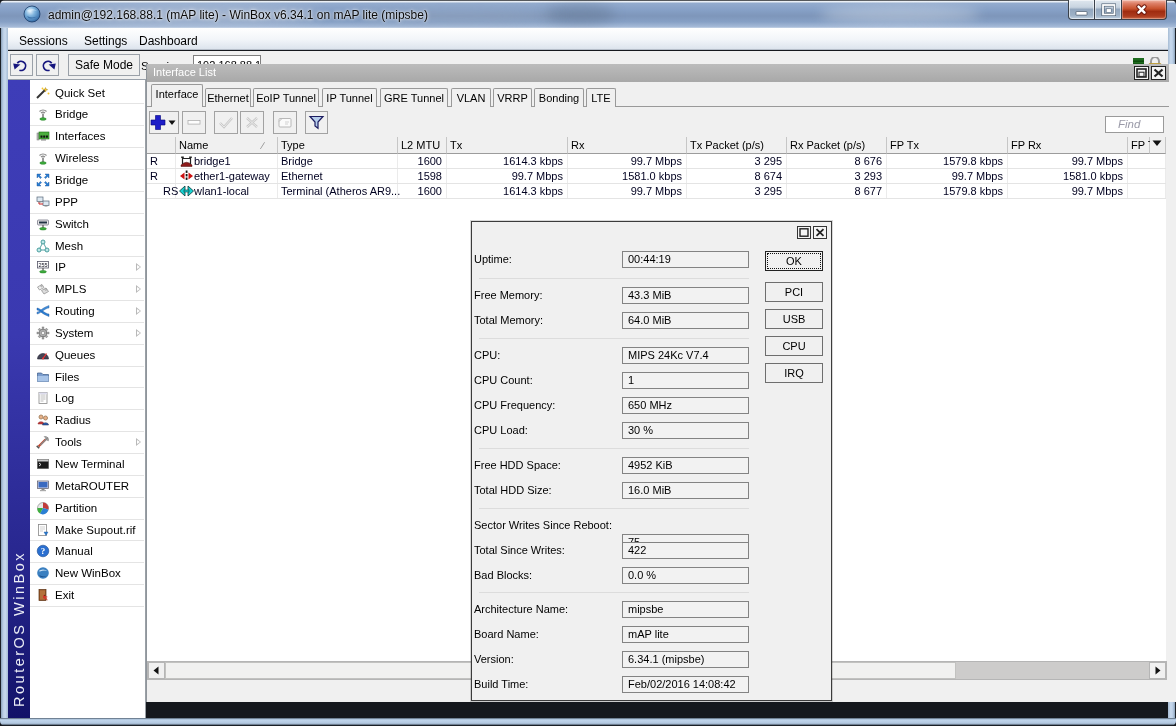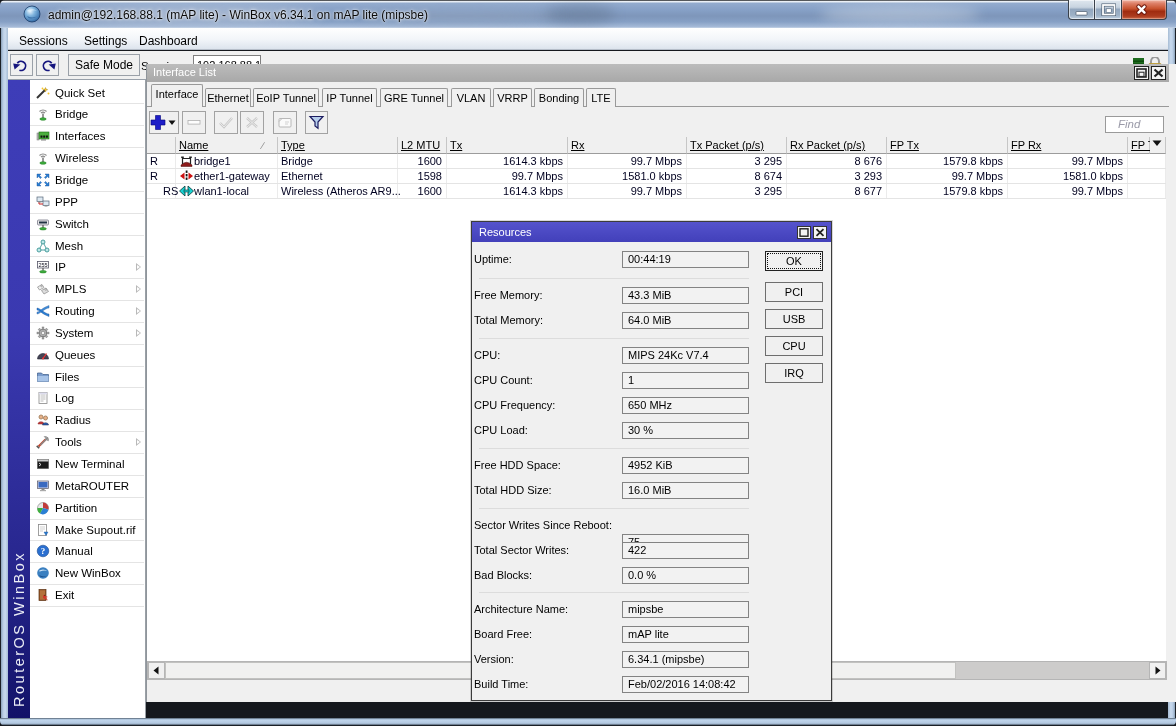--- a/index.html
+++ b/index.html
@@ -32,21 +32,21 @@
 .micon{position:absolute;left:6px;top:50%;margin-top:-7px;width:14px;height:14px;}
 .marr{position:absolute;right:4px;top:50%;margin-top:-4px;width:0;height:0;border-left:5px solid #b9b9b9;border-top:4px solid transparent;border-bottom:4px solid transparent;}
 .marr:after{content:"";position:absolute;left:-4px;top:-2px;border-left:3px solid #fff;border-top:2px solid transparent;border-bottom:2px solid transparent;}
 
 #iwin{left:146px;top:64px;width:1162px;height:638px;background:#f0f0f0;border-left:1px solid #8f959b;border-right:3px solid #1d4ed8;}
 #ititle{left:0;top:0;width:1022px;height:18px;background:linear-gradient(180deg,#bcbcbc,#a8a8a8);color:#fff;}
 #ititle .t{position:absolute;left:6px;top:2px;font-size:11px;}
 .tab{top:24px;height:19px;background:#f0f0f0;border:1px solid #999;border-bottom:none;border-radius:2px 2px 0 0;text-align:center;line-height:18px;font-size:11px;}
 #tabline{left:0;top:42px;width:1022px;height:1px;background:#999;}
 .itbtn{top:47px;height:23px;border:1px solid #a2a2a2;background:#f0f0f0;}
-.hcell{top:73px;height:17px;background:#f0f0f0;border-right:1px solid #c6c6c6;border-bottom:1px solid #9c9c9c;line-height:16px;padding-left:3px;font-size:11px;text-decoration:underline;}
+.hcell{top:73px;height:17px;background:#f0f0f0;border-right:1px solid #c6c6c6;border-bottom:1px solid #9c9c9c;line-height:16px;padding-left:3px;font-size:11px;}
 .drow{left:0;width:1019px;height:15px;background:#fff;border-bottom:1px solid #e4e4e4;}
 .dcell{position:absolute;top:0;height:14px;line-height:14px;font-size:11px;color:#000020;border-right:1px solid #ebebeb;}
 .num{text-align:right;padding-right:4px;}
 
 #hscroll{left:0;top:597px;width:1020px;height:19px;background:#cdcccb;border:1px solid #b5b5b5;}
 #status{left:0;top:616px;width:1022px;height:21px;background:#f0f0f0;border-top:1px solid #c9c9c9;}
 
 #dlg{left:471px;top:221px;width:361px;height:480px;background:#f0f0f0;border:1px solid #3c3c3c;box-shadow:0 0 0 1px rgba(0,0,0,.15);}
 #dtitle{left:0;top:0;width:359px;height:20px;background:linear-gradient(180deg,#5553cd,#4240ba);color:#fff;}
 #dtitle .t{position:absolute;left:7px;top:4px;font-size:11px;}
@@ -495,21 +495,21 @@
 <div class="abs drow" style="top:120px">
         <div class="dcell" style="left:0;width:29px;padding-left:16px">RS</div>
         <div class="dcell tt" style="left:29px;width:102px">
           <span style="position:absolute;left:3px;top:0px"><svg width="15" height="14" viewBox="0 0 15 14">
               <path d="M0.5 7 L6 2 L6 12 Z" fill="#16d2d2" stroke="#0a3a3a" stroke-width=".8"></path>
               <path d="M14.5 7 L9 2 L9 12 Z" fill="#16d2d2" stroke="#0a3a3a" stroke-width=".8"></path>
               <rect x="5" y="6" width="5" height="2" fill="#16d2d2" stroke="#0a3a3a" stroke-width=".6"></rect>
             </svg></span>
           <span style="position:absolute;left:18px">wlan1-local</span>
         </div>
-        <div class="dcell tt" style="left:131px;width:120px;padding-left:3px">Wireless (Atheros AR9...</div>
+        <div class="dcell tt" style="left:131px;width:120px;padding-left:3px">Terminal (Atheros AR9...</div>
         <div class="dcell num" style="left:251px;width:49px">1600</div>
         <div class="dcell num" style="left:300px;width:121px">1614.3 kbps</div>
         <div class="dcell num" style="left:421px;width:119px">99.7 Mbps</div>
         <div class="dcell num" style="left:540px;width:100px">3 295</div>
         <div class="dcell num" style="left:640px;width:100px">8 677</div>
         <div class="dcell num" style="left:740px;width:121px">1579.8 kbps</div>
         <div class="dcell num" style="left:861px;width:120px">99.7 Mbps</div>
         <div class="dcell" style="left:981px;width:38px"></div>
       </div>
 <div class="abs" style="left:0;top:135px;width:1019px;height:462px;background:#fff"></div>
@@ -517,23 +517,20 @@
 <div id="hscroll" class="abs"></div>
 <div class="abs" style="left:1px;top:598px;width:17px;height:17px;background:#f0f0f0;border:1px solid #b5b5b5"><svg width="15" height="15" viewBox="0 0 15 15">
           <path d="M9.5 3.5 v8 l-5-4 z" fill="#111"></path>
         </svg></div>
 <div class="abs" style="left:18px;top:598px;width:791px;height:17px;background:#f1f1f0;border:1px solid #c2c2c0"></div>
 <div class="abs" style="left:1002px;top:598px;width:17px;height:17px;background:#f0f0f0;border:1px solid #b5b5b5"><svg width="15" height="15" viewBox="0 0 15 15">
           <path d="M5.5 3.5 v8 l5-4 z" fill="#111"></path>
         </svg></div>
 </div>
 <div id="dlg" class="abs">
-<div id="dtitle" class="abs">
-        <span class="t">Resources</span>
-      </div>
 <svg class="abs" style="left:325px;top:4px" width="30" height="14" viewBox="0 0 30 14">
  <rect x="0.5" y="0.5" width="13" height="12" fill="#f4f4f4" stroke="#333" stroke-width="1"></rect>
  <rect x="3" y="2.8" width="8" height="7.4" fill="none" stroke="#222" stroke-width="1.4"></rect>
  <rect x="16.5" y="0.5" width="13" height="12" fill="#f4f4f4" stroke="#333" stroke-width="1"></rect>
  <path d="M19.5 3.2 L26.5 9.8 M26.5 3.2 L19.5 9.8" stroke="#222" stroke-width="1.8"></path>
 </svg>
 <div class="dlabel tt" style="left:2px;top:29px;width:143px">Uptime:</div>
       <div class="dinput tt" style="top:29px">00:44:19</div>
 <div class="dlabel tt" style="left:2px;top:65px;width:143px">Free Memory:</div>
       <div class="dinput tt" style="top:65px">43.3 MiB</div>
@@ -546,27 +543,27 @@
 <div class="dlabel tt" style="left:2px;top:175px;width:143px">CPU Frequency:</div>
       <div class="dinput tt" style="top:175px">650 MHz</div>
 <div class="dlabel tt" style="left:2px;top:200px;width:143px">CPU Load:</div>
       <div class="dinput tt" style="top:200px">30 %</div>
 <div class="dlabel tt" style="left:2px;top:235px;width:143px">Free HDD Space:</div>
       <div class="dinput tt" style="top:235px">4952 KiB</div>
 <div class="dlabel tt" style="left:2px;top:260px;width:143px">Total HDD Size:</div>
       <div class="dinput tt" style="top:260px">16.0 MiB</div>
 <div class="dlabel tt" style="left:2px;top:295px;width:143px">Sector Writes Since Reboot:</div>
       <div class="dinput tt" style="top:312px">75</div>
-<div class="dlabel tt" style="left:2px;top:320px;width:143px">Total Sector Writes:</div>
+<div class="dlabel tt" style="left:2px;top:320px;width:143px">Total Since Writes:</div>
       <div class="dinput tt" style="top:320px">422</div>
 <div class="dlabel tt" style="left:2px;top:345px;width:143px">Bad Blocks:</div>
       <div class="dinput tt" style="top:345px">0.0 %</div>
 <div class="dlabel tt" style="left:2px;top:379px;width:143px">Architecture Name:</div>
       <div class="dinput tt" style="top:379px">mipsbe</div>
-<div class="dlabel tt" style="left:2px;top:404px;width:143px">Board Free:</div>
+<div class="dlabel tt" style="left:2px;top:404px;width:143px">Board Name:</div>
       <div class="dinput tt" style="top:404px">mAP lite</div>
 <div class="dlabel tt" style="left:2px;top:429px;width:143px">Version:</div>
       <div class="dinput tt" style="top:429px">6.34.1 (mipsbe)</div>
 <div class="dlabel tt" style="left:2px;top:454px;width:143px">Build Time:</div>
       <div class="dinput tt" style="top:454px">Feb/02/2016 14:08:42</div>
 <div class="dsep" style="top:56px"></div>
 <div class="dsep" style="top:116px"></div>
 <div class="dsep" style="top:226px"></div>
 <div class="dsep" style="top:286px"></div>
 <div class="dsep" style="top:370px"></div>

